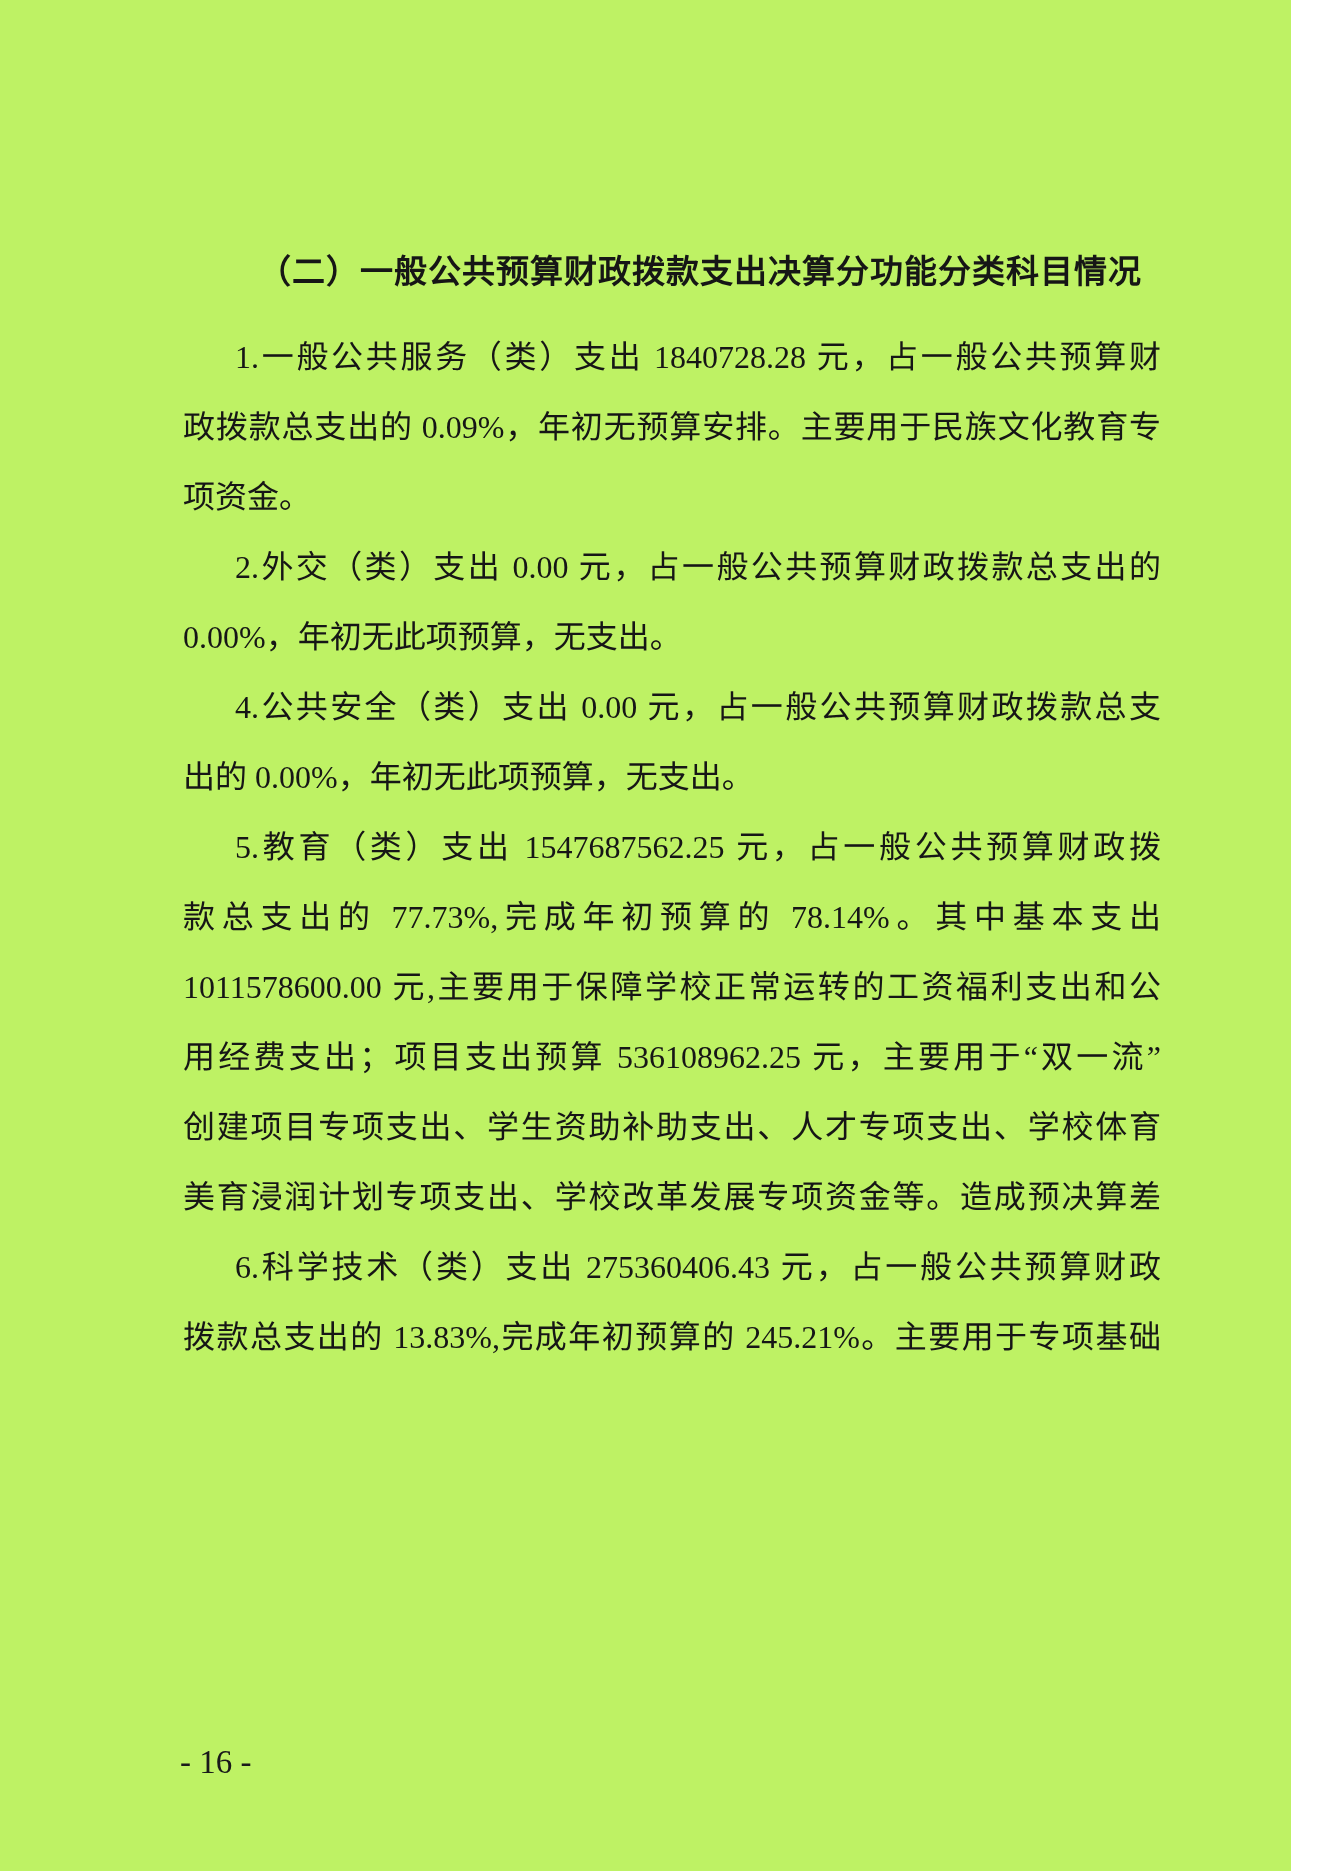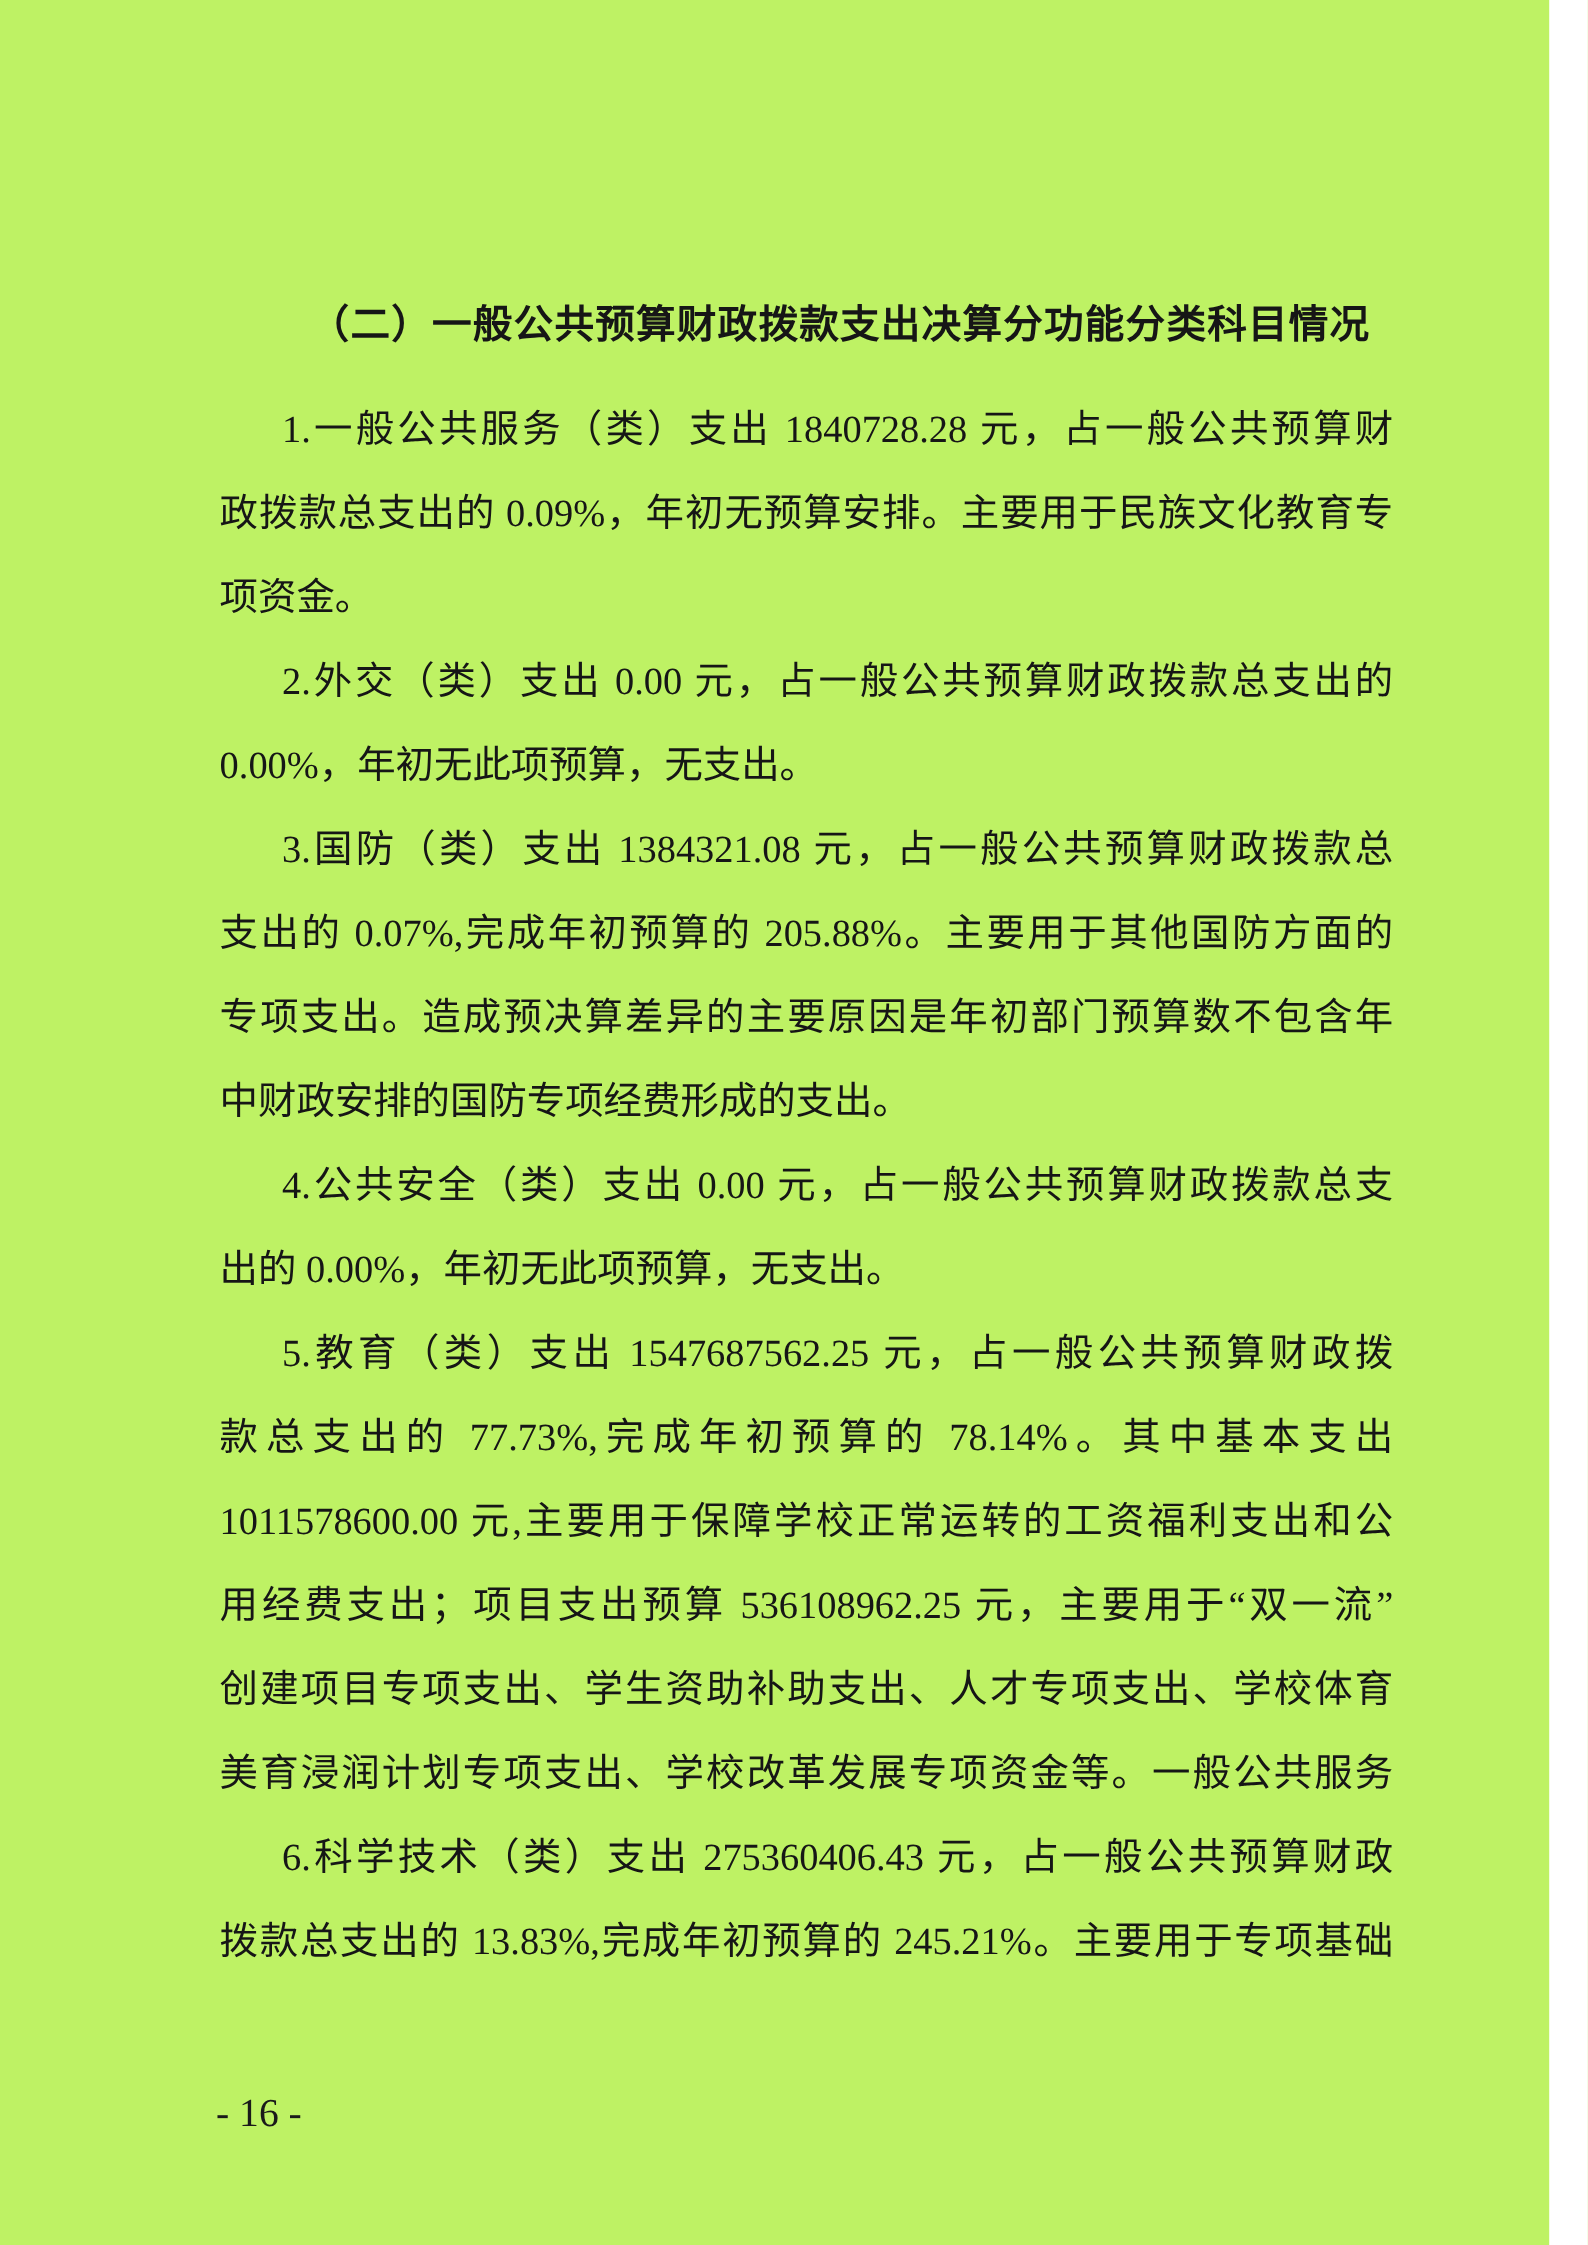--- a/index.html
+++ b/index.html
@@ -69,39 +69,33 @@
       <div class="line first">1.一般公共服务（类）支出 1840728.28 元，占一般公共预算财</div>
       <div class="line">政拨款总支出的 0.09%，年初无预算安排。主要用于民族文化教育专</div>
       <div class="line para-end">项资金。</div>
     </div>
 
     <div class="para">
       <div class="line first">2.外交（类）支出 0.00 元，占一般公共预算财政拨款总支出的</div>
       <div class="line para-end">0.00%，年初无此项预算，无支出。</div>
     </div>
 
-    <div class="para">
-      <div class="line first">3.国防（类）支出 1384321.08 元，占一般公共预算财政拨款总</div>
-      <div class="line">支出的 0.07%,完成年初预算的 205.88%。主要用于其他国防方面的</div>
-      <div class="line">专项支出。造成预决算差异的主要原因是年初部门预算数不包含年</div>
-      <div class="line para-end">中财政安排的国防专项经费形成的支出。</div>
-    </div>
 
     <div class="para">
       <div class="line first">4.公共安全（类）支出 0.00 元，占一般公共预算财政拨款总支</div>
       <div class="line para-end">出的 0.00%，年初无此项预算，无支出。</div>
     </div>
 
     <div class="para">
       <div class="line first">5.教育（类）支出 1547687562.25 元，占一般公共预算财政拨</div>
       <div class="line">款总支出的 77.73%,完成年初预算的 78.14%。其中基本支出</div>
       <div class="line">1011578600.00 元,主要用于保障学校正常运转的工资福利支出和公</div>
       <div class="line">用经费支出；项目支出预算 536108962.25 元，主要用于“双一流”</div>
       <div class="line">创建项目专项支出、学生资助补助支出、人才专项支出、学校体育</div>
-      <div class="line">美育浸润计划专项支出、学校改革发展专项资金等。一般公共服务</div>
+      <div class="line">美育浸润计划专项支出、学校改革发展专项资金等。造成预决算差</div>
     </div>
 
     <div class="para">
       <div class="line first">6.科学技术（类）支出 275360406.43 元，占一般公共预算财政</div>
       <div class="line">拨款总支出的 13.83%,完成年初预算的 245.21%。主要用于专项基础</div>
     </div>
 
   </div>
 
   <div class="page-number">- 16 -</div>

